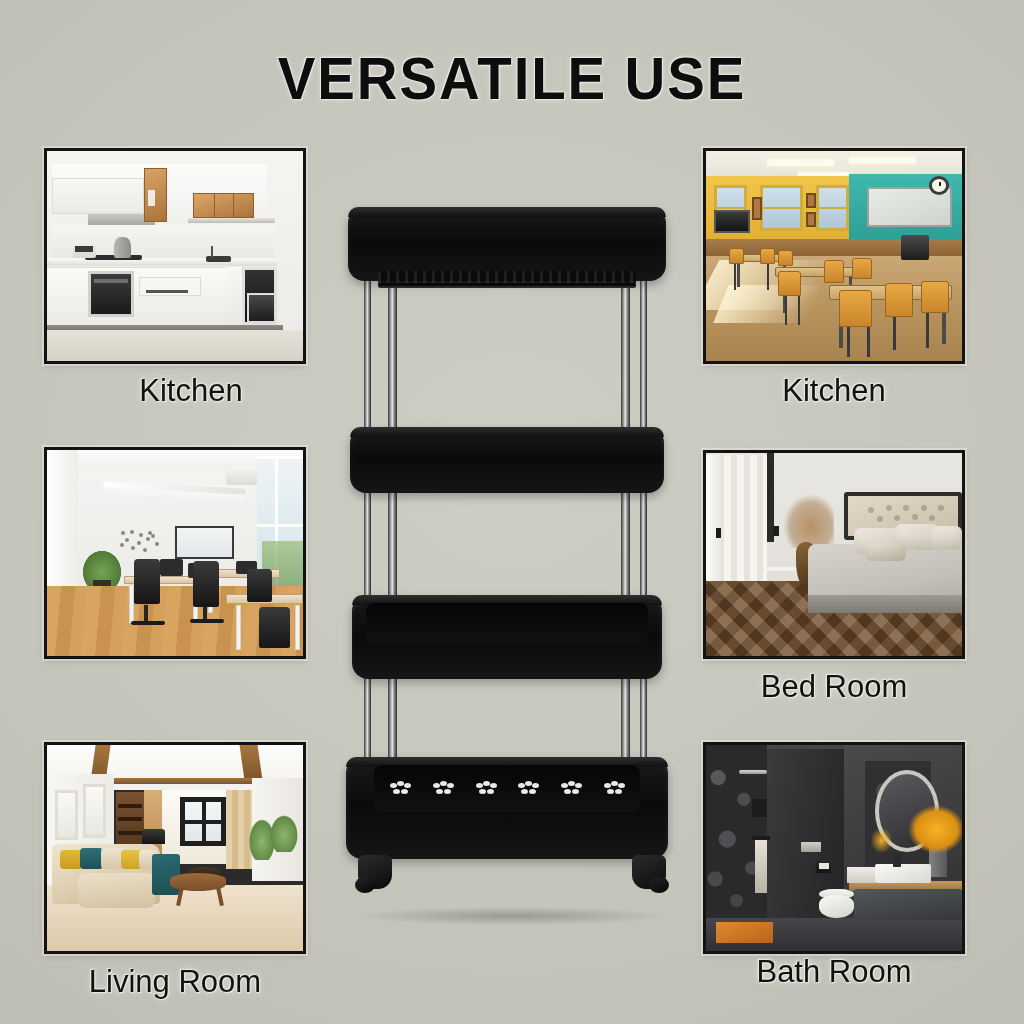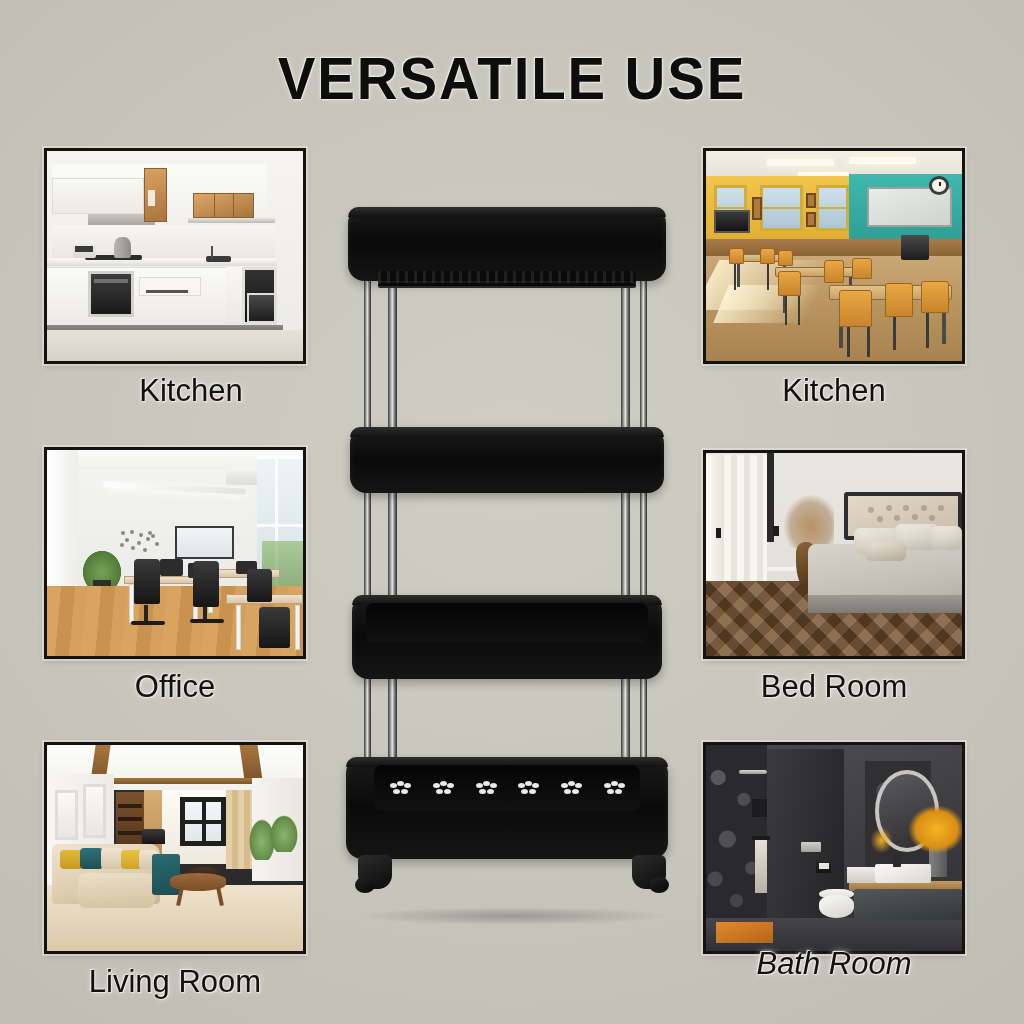--- a/index.html
+++ b/index.html
@@ -542,21 +542,20 @@
         <div class="o-chair" style="left:34%; top:53%; width:10%; height:22%;"></div>
         <div class="o-cpost" style="left:38%; top:75%; height:8%;"></div>
         <div class="o-cbase" style="left:33%; top:83%; width:13%;"></div>
         <div class="o-chair" style="left:57%; top:54%; width:10%; height:22%;"></div>
         <div class="o-cpost" style="left:61%; top:76%; height:7%;"></div>
         <div class="o-cbase" style="left:56%; top:82%; width:13%;"></div>
         <div class="o-chair" style="left:78%; top:58%; width:10%; height:16%;"></div>
         <div class="o-chair" style="left:83%; top:76%; width:12%; height:20%;"></div>
       </div>
     </div>
-    <div class="caption" style="top:222px;">Office</div>
   </div>
 
   <div class="card" style="left:703px; top:450px; width:262px; height:268px;padding-left:35px;">
     <div class="frame" style="width:262px; height:209px;">
       <div class="photo">
         <div class="b-wall"></div>
         <div class="b-curt"></div>
         <div class="b-curt2"></div>
         <div class="b-cframe"></div>
         <div class="b-sw"></div>
@@ -653,21 +652,21 @@
         <div class="bt-cntr"></div>
         <div class="bt-van"></div>
         <div class="bt-sink2"></div>
         <div class="bt-sink"></div>
         <div class="bt-tap"></div>
         <div class="bt-glass"></div>
         <div class="bt-flow2"></div>
         <div class="bt-flow"></div>
       </div>
     </div>
-    <div class="caption" style="top:204px;font-style:italic;">Bath Room</div>
+    <div class="caption" style="top:212px;">Bath Room</div>
   </div>
 
   <div id="cart">
 
     <div class="post thin" style="left:24px;  top:62px;  height:600px;"></div>
     <div class="post thin" style="left:300px; top:62px;  height:600px;"></div>
 
     <div class="post" style="left:48px;  top:66px;  height:592px;"></div>
     <div class="post" style="left:281px; top:66px;  height:592px;"></div>
 

